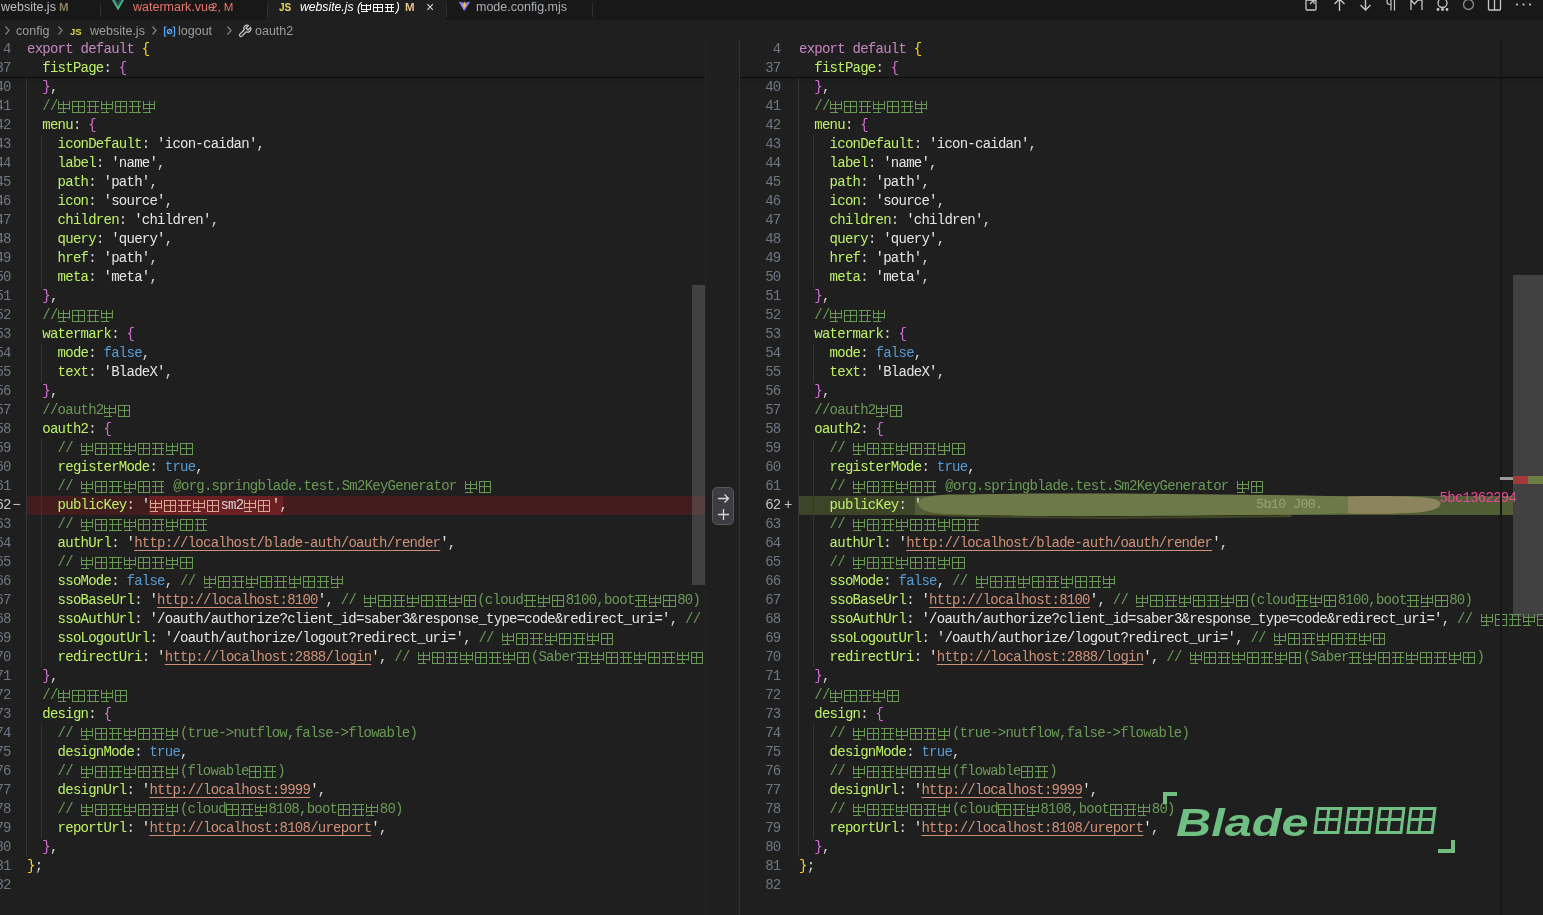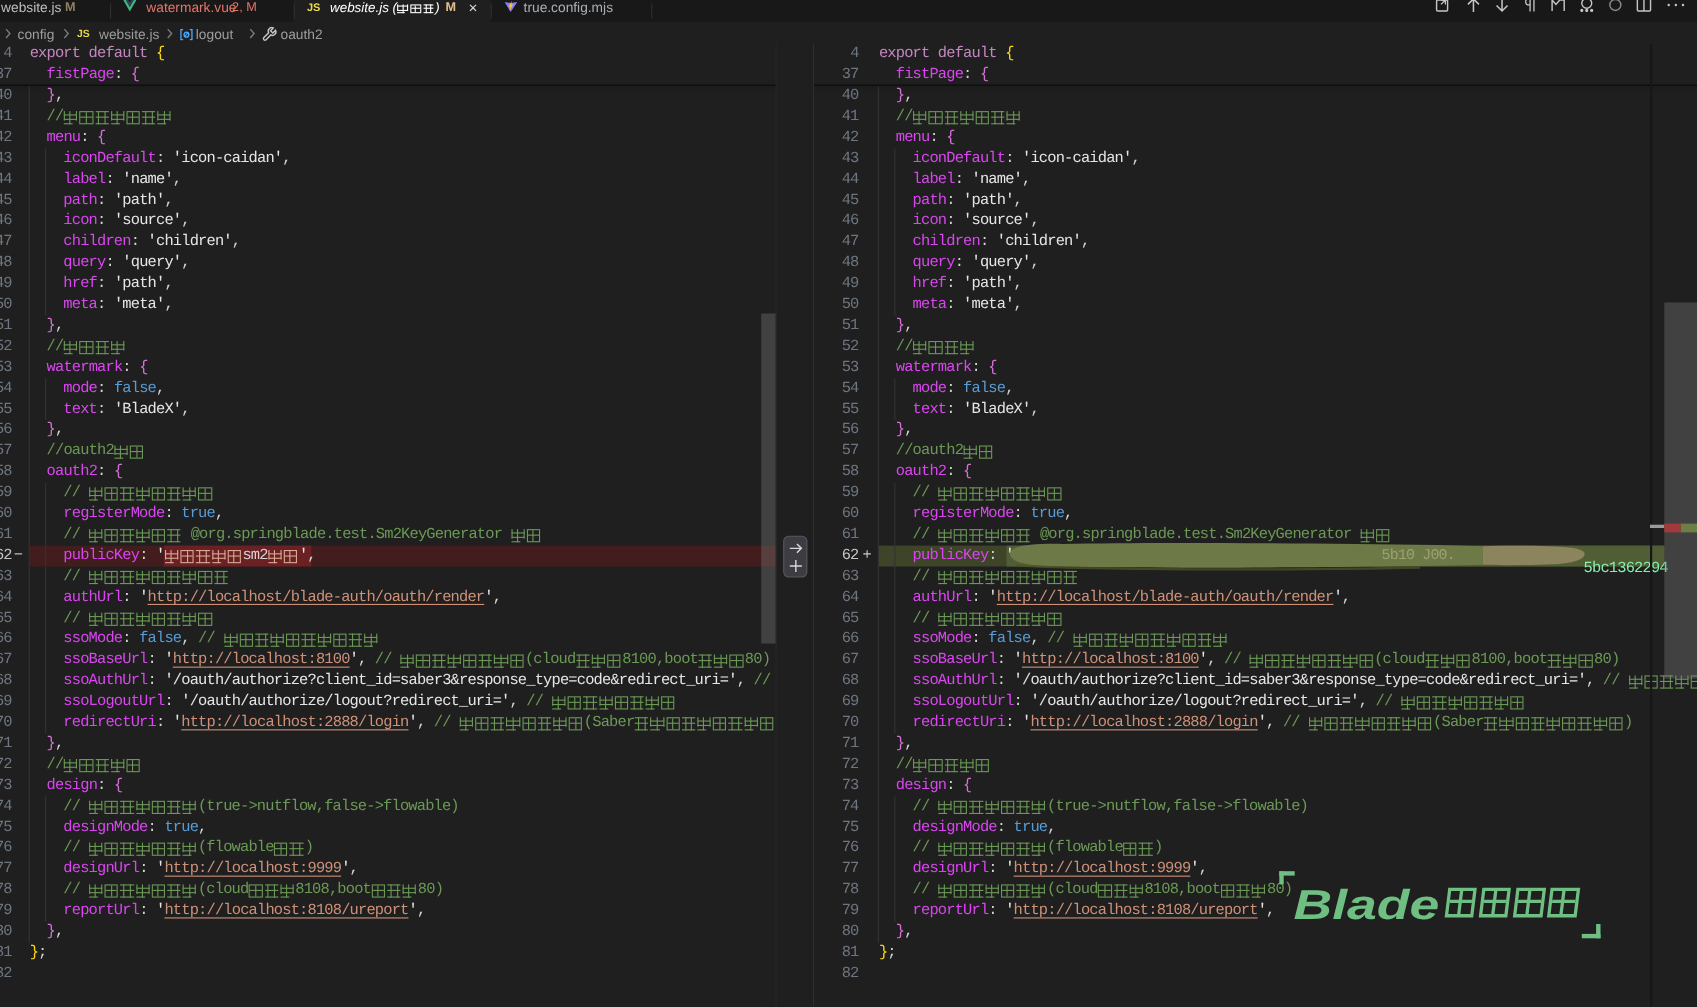--- a/index.html
+++ b/index.html
@@ -1,21 +1,21 @@
 <!DOCTYPE html>
 <html><head><meta charset="utf-8"><style>
 *{margin:0;padding:0;box-sizing:border-box}
 html,body{width:1543px;height:915px;overflow:hidden}
 body{background:#1f1f1f;font-family:"Liberation Sans",sans-serif;position:relative}
 .abs{position:absolute}
 .mono,.row{font-family:"Liberation Mono",monospace;font-size:14px;letter-spacing:-0.75px;white-space:pre;line-height:19px}
 .row{position:absolute;height:19px}
 .ln{position:absolute;width:44px;text-align:right;color:#6e7681}
 .code{position:absolute}
-.tw{color:#d4d4d4}.tp{color:#d946ef}.ts{color:#e5e5e5}.tc{color:#6a9955}.tk{color:#c586c0}
+.tw{color:#d4d4d4}.tp{color:#bef264}.ts{color:#e5e5e5}.tc{color:#6a9955}.tk{color:#c586c0}
 .ty{color:#ffd710}.tm{color:#d670d6}.tb{color:#569cd6}
 .tu{color:#ce9178;text-decoration:underline;text-underline-offset:3px;text-decoration-thickness:1px}
 .cj{display:inline-block;width:14.2px;height:18px;position:relative;vertical-align:top}
 .cj::before{content:"";position:absolute;left:0.5px;right:1.5px;top:3.5px;bottom:2.5px;border:1px solid currentColor;
 background:linear-gradient(currentColor,currentColor) 0 46%/100% 1px no-repeat,
 linear-gradient(currentColor,currentColor) 48% 0/1px 100% no-repeat}
 .cj:nth-of-type(3n)::before{border:none;background:
 linear-gradient(currentColor,currentColor) 0 0/100% 1px no-repeat,
 linear-gradient(currentColor,currentColor) 0 50%/100% 1px no-repeat,
 linear-gradient(currentColor,currentColor) 0 100%/100% 1px no-repeat,
@@ -51,21 +51,21 @@
 <div class="abs" style="left:133px;top:0px;font-size:12.5px;color:#e5756a">watermark.vue</div>
 <div class="abs" style="left:211px;top:1px;font-size:11.5px;color:#e5756a">2, M</div>
 <div class="abs" style="left:279px;top:2px;font-size:10px;font-weight:bold;color:#ecd94e">JS</div>
 <div class="abs" style="left:300px;top:0px;font-size:12.2px;font-style:italic;color:#ffffff">website.js (<i class="cj" style="width:11.6px;height:14px;color:#fff"></i><i class="cj" style="width:11.6px;height:14px;color:#fff"></i><i class="cj" style="width:11.6px;height:14px;color:#fff"></i>)</div>
 <div class="abs" style="left:405px;top:1px;font-size:11.5px;font-weight:bold;color:#e2c08d">M</div>
 <div class="abs" style="left:426px;top:-1px;font-size:14px;color:#d7d7d7">×</div>
 <svg class="abs" style="left:458px;top:0px" width="13" height="12" viewBox="0 0 24 24">
 <path fill="#8a7dfa" d="M0.5 3.5l11 18.5L23.5 3.5 12 5.6z"></path>
     <path fill="#fdc931" d="M13.2 1.8l-5.4 10.7 3.2-.4-2 7.8 7-11.6-3.3.5z"></path>
   </svg>
-<div class="abs" style="left:476px;top:0px;font-size:12.5px;color:#a9afb5">true.config.mjs</div>
+<div class="abs" style="left:476px;top:0px;font-size:12.5px;color:#a9afb5">mode.config.mjs</div>
 
 <svg class="abs" style="left:1303px;top:-4px" width="17" height="17" viewBox="0 0 17 17" fill="none" stroke="#c5c5c5" stroke-width="1.3">
     <rect x="3" y="4" width="10" height="10" rx="1"></rect>
     <path d="M7 8l4-4M11 8V4h-4" stroke-width="1.2"></path>
   </svg>
 <svg class="abs" style="left:1331px;top:-4px" width="17" height="17" viewBox="0 0 17 17" fill="none" stroke="#c5c5c5" stroke-width="1.4">
     <path d="M8.5 15V3M3.5 8L8.5 3l5 5"></path>
   </svg>
 <svg class="abs" style="left:1357px;top:-4px" width="17" height="17" viewBox="0 0 17 17" fill="none" stroke="#c5c5c5" stroke-width="1.4">
     <path d="M8.5 2v12M3.5 9l5 5 5-5"></path>
@@ -216,21 +216,21 @@
 <div class="row" style="left:0;top:285px;width:100%"><span class="ln" style="left:30.5px;color:#6e7681">53</span><span class="code" style="left:93px"><span class="tw">  </span><span class="tp">watermark</span><span class="tw">: </span><span class="tm">{</span></span></div>
 <div class="row" style="left:0;top:304px;width:100%"><span class="ln" style="left:30.5px;color:#6e7681">54</span><span class="code" style="left:93px"><span class="tw">    </span><span class="tp">mode</span><span class="tw">: </span><span class="tb">false</span><span class="tw">,</span></span></div>
 <div class="row" style="left:0;top:323px;width:100%"><span class="ln" style="left:30.5px;color:#6e7681">55</span><span class="code" style="left:93px"><span class="tw">    </span><span class="tp">text</span><span class="tw">: </span><span class="ts">'BladeX'</span><span class="tw">,</span></span></div>
 <div class="row" style="left:0;top:342px;width:100%"><span class="ln" style="left:30.5px;color:#6e7681">56</span><span class="code" style="left:93px"><span class="tw">  </span><span class="tm">}</span><span class="tw">,</span></span></div>
 <div class="row" style="left:0;top:361px;width:100%"><span class="ln" style="left:30.5px;color:#6e7681">57</span><span class="code" style="left:93px"><span class="tw">  </span><span class="tc">//oauth2<i class="cj"></i><i class="cj"></i></span></span></div>
 <div class="row" style="left:0;top:380px;width:100%"><span class="ln" style="left:30.5px;color:#6e7681">58</span><span class="code" style="left:93px"><span class="tw">  </span><span class="tp">oauth2</span><span class="tw">: </span><span class="tm">{</span></span></div>
 <div class="row" style="left:0;top:399px;width:100%"><span class="ln" style="left:30.5px;color:#6e7681">59</span><span class="code" style="left:93px"><span class="tw">    </span><span class="tc">// <i class="cj"></i><i class="cj"></i><i class="cj"></i><i class="cj"></i><i class="cj"></i><i class="cj"></i><i class="cj"></i><i class="cj"></i></span></span></div>
 <div class="row" style="left:0;top:418px;width:100%"><span class="ln" style="left:30.5px;color:#6e7681">60</span><span class="code" style="left:93px"><span class="tw">    </span><span class="tp">registerMode</span><span class="tw">: </span><span class="tb">true</span><span class="tw">,</span></span></div>
 <div class="row" style="left:0;top:437px;width:100%"><span class="ln" style="left:30.5px;color:#6e7681">61</span><span class="code" style="left:93px"><span class="tw">    </span><span class="tc">// <i class="cj"></i><i class="cj"></i><i class="cj"></i><i class="cj"></i><i class="cj"></i><i class="cj"></i> @org.springblade.test.Sm2KeyGenerator <i class="cj"></i><i class="cj"></i></span></span></div>
 <div class="row" style="left:0;top:456px;width:100%"><span class="ln" style="left:30.5px;color:#c6c6c6">62</span><span class="abs" style="left:78px;color:#c6c6c6">+</span><span class="code" style="left:93px"><span class="tw">    </span><span class="tp">publicKey</span><span class="tw">: </span><span class="ts">'</span></span></div>
-<div class="row abs" style="left:733.6px;top:468px;color:#86efac">5bc1362294</div>
+<div class="row abs" style="left:733.6px;top:449px;color:#ec4899">5bc1362294</div>
 <div class="row" style="left:0;top:475px;width:100%"><span class="ln" style="left:30.5px;color:#6e7681">63</span><span class="code" style="left:93px"><span class="tw">    </span><span class="tc">// <i class="cj"></i><i class="cj"></i><i class="cj"></i><i class="cj"></i><i class="cj"></i><i class="cj"></i><i class="cj"></i><i class="cj"></i><i class="cj"></i></span></span></div>
 <div class="row" style="left:0;top:494px;width:100%"><span class="ln" style="left:30.5px;color:#6e7681">64</span><span class="code" style="left:93px"><span class="tw">    </span><span class="tp">authUrl</span><span class="tw">: </span><span class="ts">'</span><span class="tu">http://localhost/blade-auth/oauth/render</span><span class="ts">'</span><span class="tw">,</span></span></div>
 <div class="row" style="left:0;top:513px;width:100%"><span class="ln" style="left:30.5px;color:#6e7681">65</span><span class="code" style="left:93px"><span class="tw">    </span><span class="tc">// <i class="cj"></i><i class="cj"></i><i class="cj"></i><i class="cj"></i><i class="cj"></i><i class="cj"></i><i class="cj"></i><i class="cj"></i></span></span></div>
 <div class="row" style="left:0;top:532px;width:100%"><span class="ln" style="left:30.5px;color:#6e7681">66</span><span class="code" style="left:93px"><span class="tw">    </span><span class="tp">ssoMode</span><span class="tw">: </span><span class="tb">false</span><span class="tw">, </span><span class="tc">// <i class="cj"></i><i class="cj"></i><i class="cj"></i><i class="cj"></i><i class="cj"></i><i class="cj"></i><i class="cj"></i><i class="cj"></i><i class="cj"></i><i class="cj"></i></span></span></div>
 <div class="row" style="left:0;top:551px;width:100%"><span class="ln" style="left:30.5px;color:#6e7681">67</span><span class="code" style="left:93px"><span class="tw">    </span><span class="tp">ssoBaseUrl</span><span class="tw">: </span><span class="ts">'</span><span class="tu">http://localhost:8100</span><span class="ts">'</span><span class="tw">, </span><span class="tc">// <i class="cj"></i><i class="cj"></i><i class="cj"></i><i class="cj"></i><i class="cj"></i><i class="cj"></i><i class="cj"></i><i class="cj"></i>(cloud<i class="cj"></i><i class="cj"></i><i class="cj"></i>8100,boot<i class="cj"></i><i class="cj"></i><i class="cj"></i>80)</span></span></div>
 <div class="row" style="left:0;top:570px;width:100%"><span class="ln" style="left:30.5px;color:#6e7681">68</span><span class="code" style="left:93px"><span class="tw">    </span><span class="tp">ssoAuthUrl</span><span class="tw">: </span><span class="ts">'/oauth/authorize?client_id=saber3&amp;response_type=code&amp;redirect_uri='</span><span class="tw">, </span><span class="tc">// <i class="cj"></i><i class="cj"></i><i class="cj"></i><i class="cj"></i><i class="cj"></i></span></span></div>
 <div class="row" style="left:0;top:589px;width:100%"><span class="ln" style="left:30.5px;color:#6e7681">69</span><span class="code" style="left:93px"><span class="tw">    </span><span class="tp">ssoLogoutUrl</span><span class="tw">: </span><span class="ts">'/oauth/authorize/logout?redirect_uri='</span><span class="tw">, </span><span class="tc">// <i class="cj"></i><i class="cj"></i><i class="cj"></i><i class="cj"></i><i class="cj"></i><i class="cj"></i><i class="cj"></i><i class="cj"></i></span></span></div>
 <div class="row" style="left:0;top:608px;width:100%"><span class="ln" style="left:30.5px;color:#6e7681">70</span><span class="code" style="left:93px"><span class="tw">    </span><span class="tp">redirectUri</span><span class="tw">: </span><span class="ts">'</span><span class="tu">http://localhost:2888/login</span><span class="ts">'</span><span class="tw">, </span><span class="tc">// <i class="cj"></i><i class="cj"></i><i class="cj"></i><i class="cj"></i><i class="cj"></i><i class="cj"></i><i class="cj"></i><i class="cj"></i>(Saber<i class="cj"></i><i class="cj"></i><i class="cj"></i><i class="cj"></i><i class="cj"></i><i class="cj"></i><i class="cj"></i><i class="cj"></i><i class="cj"></i>)</span></span></div>
 <div class="row" style="left:0;top:627px;width:100%"><span class="ln" style="left:30.5px;color:#6e7681">71</span><span class="code" style="left:93px"><span class="tw">  </span><span class="tm">}</span><span class="tw">,</span></span></div>
 <div class="row" style="left:0;top:646px;width:100%"><span class="ln" style="left:30.5px;color:#6e7681">72</span><span class="code" style="left:93px"><span class="tw">  </span><span class="tc">//<i class="cj"></i><i class="cj"></i><i class="cj"></i><i class="cj"></i><i class="cj"></i></span></span></div>

